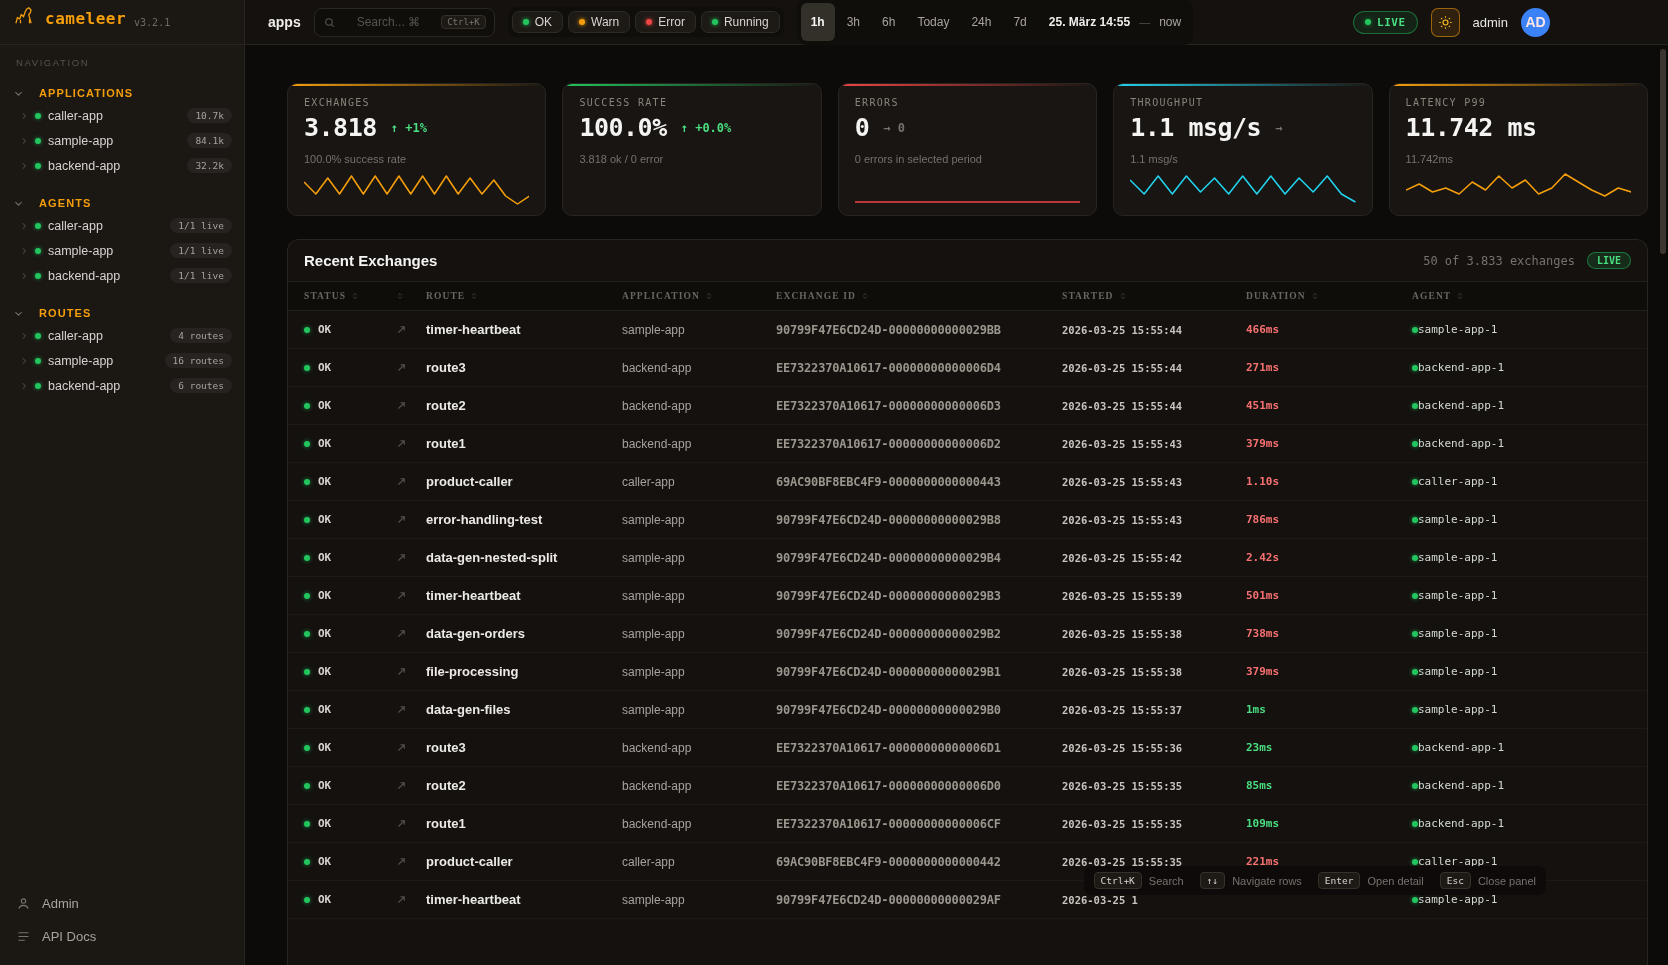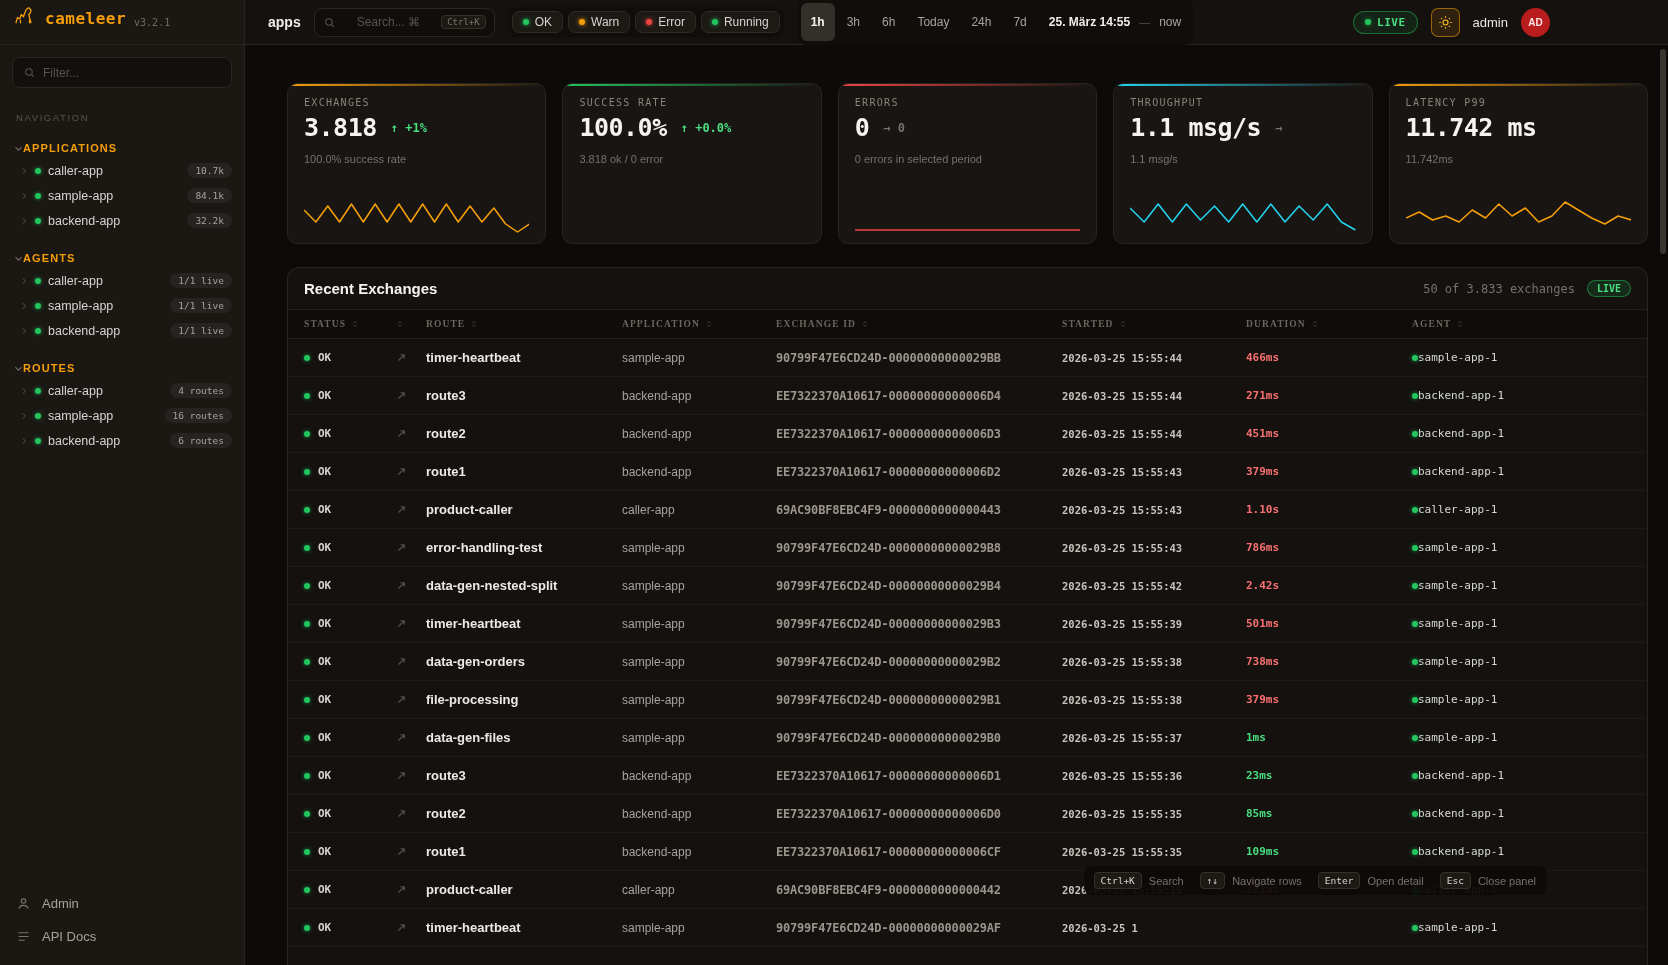--- a/index.html
+++ b/index.html
@@ -11,21 +11,21 @@
   
   .sidebar{width:245px;min-width:245px;height:100%;background:#1b1713;border-right:1px solid #282420;display:flex;flex-direction:column}
   .logo-row{height:45px;min-height:45px;display:flex;align-items:flex-end;gap:8px;padding:16px 13px;border-bottom:1px solid #282420;cursor:pointer}
   .logo-text{font-family:"DejaVu Sans Mono",monospace;font-weight:bold;font-size:16px;color:#f59e0b;letter-spacing:.5px}
   .logo-ver{font-size:10px;color:#6f6a63;font-family:"DejaVu Sans Mono",monospace;margin-top:4px}
   .filter-box{margin:12px;height:31px;background:#12100d;border:1px solid #2a2622;border-radius:8px;display:flex;align-items:center;gap:7px;padding:0 10px;color:#57534e;cursor:text}
   .filter-ph{font-size:12px;color:#57534e}
   .nav-label{font-size:9.5px;letter-spacing:1.6px;color:#57534e;margin:12px 16px 0;font-weight:normal}
   .nav-scroll{flex:1;overflow:hidden}
   .nav-section{margin-top:15px}
-  .section-header{display:flex;align-items:center;gap:0;padding:4px 14px;color:#f59e0b;font-size:11px;font-weight:bold;letter-spacing:1.1px;cursor:pointer}
+  .section-header{display:flex;align-items:center;gap:16px;padding:4px 14px;color:#f59e0b;font-size:11px;font-weight:bold;letter-spacing:1.1px;cursor:pointer}
   .section-header .chev{color:#6f6a63;display:flex}
   .nav-item{display:flex;align-items:center;gap:7px;padding:5px 12px 5px 20px;cursor:pointer}
   .nav-item .chev{color:#57534e;display:flex}
   .nav-item-name{font-size:12.5px;color:#d6d3d1}
   .nav-badge{margin-left:auto;background:#272320;border-radius:999px;padding:2px 8px;font-size:9.5px;color:#a8a29e;font-family:"DejaVu Sans Mono",monospace;white-space:nowrap}
   .sidebar-footer{margin-top:auto;padding:6px 0 12px}
   .foot-item{display:flex;align-items:center;gap:11px;padding:9px 16px;color:#a8a29e;font-size:13px;cursor:pointer}
   .foot-item svg{color:#78716c}
 
   
@@ -40,25 +40,25 @@
   .timebar{display:flex;align-items:center;gap:2px;background:#100e0b;border-radius:9px;padding:4px 12px 4px 4px}
   .time-btn{border:none;background:transparent;color:#a8a29e;font-size:12px;padding:12px 10px;border-radius:6px;cursor:pointer;font-family:inherit}
   .time-btn.active{background:#33302a;color:#f5f4f2;font-weight:bold}
   .date-main{font-size:12px;font-weight:bold;color:#f0eeec;margin-left:10px;white-space:nowrap;cursor:pointer}
   .date-sep{color:#57534e;font-size:11px;margin:0 7px}
   .date-now{color:#a8a29e;font-size:12px;cursor:pointer}
   .top-spacer{flex:1}
   .live-pill{display:flex;align-items:center;gap:6px;background:rgba(34,197,94,.10);border:1px solid rgba(34,197,94,.45);border-radius:999px;padding:4px 11px;color:#4ade80;font-size:11px;font-weight:bold;letter-spacing:.5px;cursor:pointer;font-family:"DejaVu Sans Mono",monospace}
   .theme-btn{width:29px;height:29px;border-radius:7px;background:rgba(245,158,11,.12);border:1px solid rgba(245,158,11,.55);color:#fbbf24;display:flex;align-items:center;justify-content:center;cursor:pointer}
   .user-name{font-size:13px;color:#e7e5e4}
-  .avatar{width:29px;height:29px;border-radius:50%;background:#b91c1c;color:#fde5e5;display:flex;align-items:center;justify-content:center;font-size:10px;font-weight:bold;cursor:pointer}
+  .avatar{width:29px;height:29px;border-radius:50%;background:#3b82f6;color:#fde5e5;display:flex;align-items:center;justify-content:center;font-size:14px;font-weight:bold;cursor:pointer}
 
   
   .main{flex:1;position:relative;background:#0d0b09;padding:38px 20px 0 42px;overflow:hidden}
-  .stats{display:grid;grid-template-columns:repeat(5,1fr);gap:16px;height:161px;margin-bottom:23px}
+  .stats{display:grid;grid-template-columns:repeat(5,1fr);gap:16px;height:133px;margin-bottom:23px}
   .card{position:relative;background:#181512;border:1px solid #282420;border-radius:10px;padding:13px 16px;overflow:hidden}
   .card-accent{position:absolute;top:0;left:0;right:0;height:2px}
   .card-label{font-size:10px;letter-spacing:1.3px;color:#8a837a;font-family:"DejaVu Sans Mono",monospace}
   .card-value-row{display:flex;align-items:center;gap:14px;margin-top:5px}
   .card-value{font-size:25px;font-weight:bold;font-family:"DejaVu Sans Mono",monospace;color:#f5f4f2;letter-spacing:-.5px}
   .card-trend{font-size:12px;font-family:"DejaVu Sans Mono",monospace;font-weight:bold}
   .card-sub{font-size:11px;color:#78716c;margin-top:11px}
   .spark{position:absolute;left:16px;bottom:9px;height:40px;width:calc(100% - 32px)}
 
   .panel{background:#14110f;border:1px solid #282420;border-bottom:none;border-radius:12px 12px 0 0;height:calc(100% - 156px);overflow:hidden}
@@ -97,27 +97,20 @@
   <aside class="sidebar">
     <div class="logo-row">
       <svg width="24" height="24" viewBox="0 0 32 32" fill="none" stroke="#f59e0b" stroke-width="1.7" stroke-linecap="round" stroke-linejoin="round">
         <path d="M4 25l2-7 3 2 2-6 3 3 2-6 2-4 3-2 3 3-1 4-2 2 1 4 2 7"></path>
         <path d="M10 25v-3M22 25v-4"></path>
       </svg>
       <span class="logo-text">cameleer</span>
       <span class="logo-ver">v3.2.1</span>
     </div>
 
-    <div class="filter-box">
-      <svg width="13" height="13" viewBox="0 0 24 24" fill="none" stroke="currentColor" stroke-width="2">
-          <circle cx="11" cy="11" r="6"></circle>
-          <path d="M20 20l-4.5-4.5"></path>
-        </svg>
-      <span class="filter-ph">Filter...</span>
-    </div>
 
     <div class="nav-label">NAVIGATION</div>
 
     <div class="nav-scroll" id="nav-sections">
         <div class="nav-section">
           <div class="section-header">
             <span class="chev">
               <svg width="9" height="9" viewBox="0 0 16 16" fill="none" stroke="currentColor" stroke-width="2" stroke-linecap="round">
                 <path d="M3 6l5 5 5-5"></path>
               </svg>

